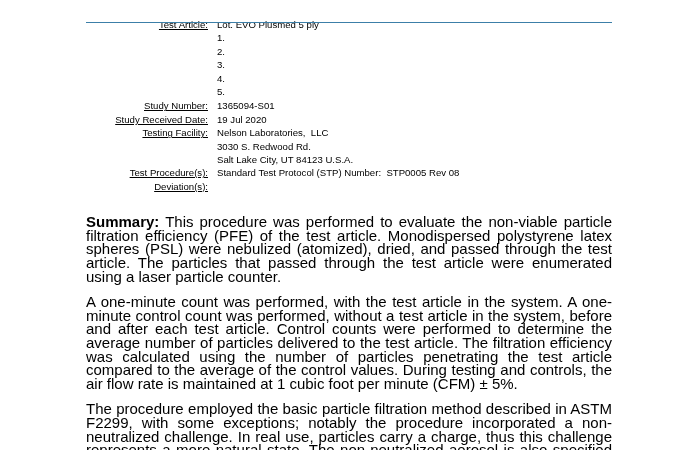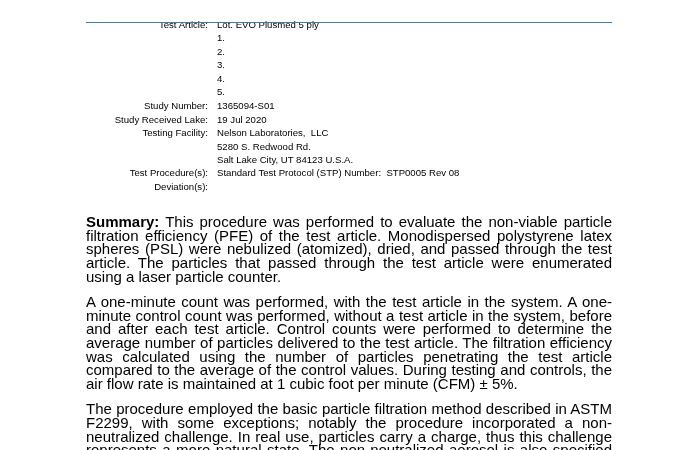--- a/index.html
+++ b/index.html
@@ -38,20 +38,21 @@
     display: flex;
     align-items: flex-start;
   }
   .field-label {
     width: 131px;
     flex: 0 0 131px;
     text-align: right;
     padding-right: 9px;
     box-sizing: border-box;
     white-space: pre;
+    text-decoration: underline;
   }
   .field-value {
     flex: 1 1 auto;
     white-space: pre;
   }
   .list-line {
     display: flex;
   }
   .list-line .field-label { visibility: hidden; }
   .gap-top { margin-top: 1px; align-items: center; }
@@ -103,32 +104,32 @@
       <div class="field-label"></div>
       <div class="field-value">5.</div>
     </div>
 
     <div class="field-row gap-top">
       <div class="field-label">Study Number:</div>
       <div class="field-value">1365094-S01</div>
     </div>
 
     <div class="field-row">
-      <div class="field-label">Study Received Lake:</div>
+      <div class="field-label">Study Received Date:</div>
       <div class="field-value">19 Jul 2020</div>
     </div>
 
     <div class="field-row">
       <div class="field-label">Testing Facility:</div>
       <div class="field-value">Nelson Laboratories,  LLC</div>
     </div>
 
     <div class="field-row list-line">
       <div class="field-label"></div>
-      <div class="field-value">5280 S. Redwood Rd.</div>
+      <div class="field-value">3030 S. Redwood Rd.</div>
     </div>
 
     <div class="field-row list-line">
       <div class="field-label"></div>
       <div class="field-value">Salt Lake City, UT 84123 U.S.A.</div>
     </div>
 
     <div class="field-row">
       <div class="field-label">Test Procedure(s):</div>
       <div class="field-value">Standard Test Protocol (STP) Number:  STP0005 Rev 08</div>

